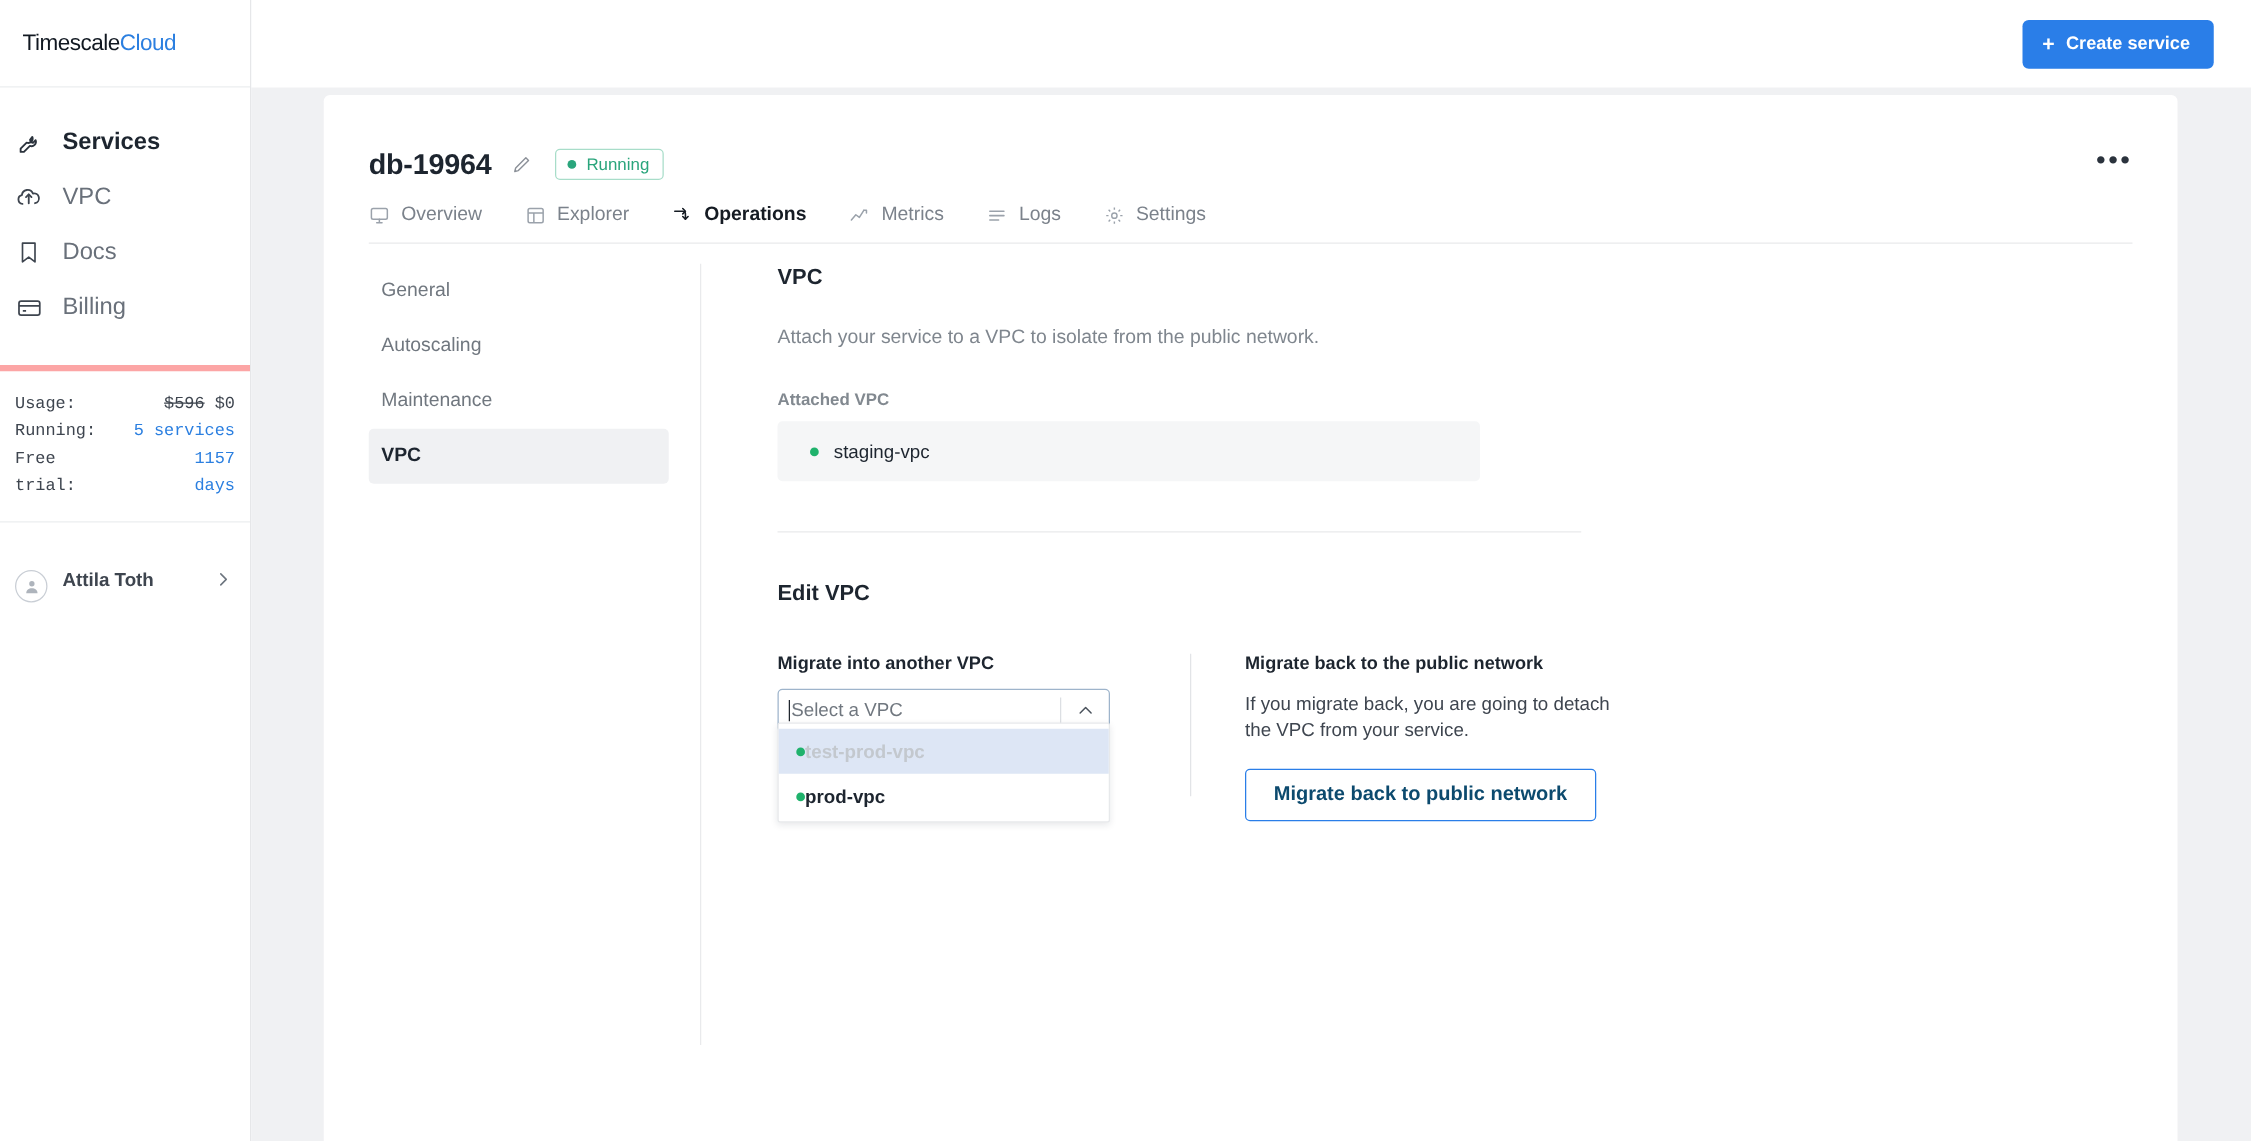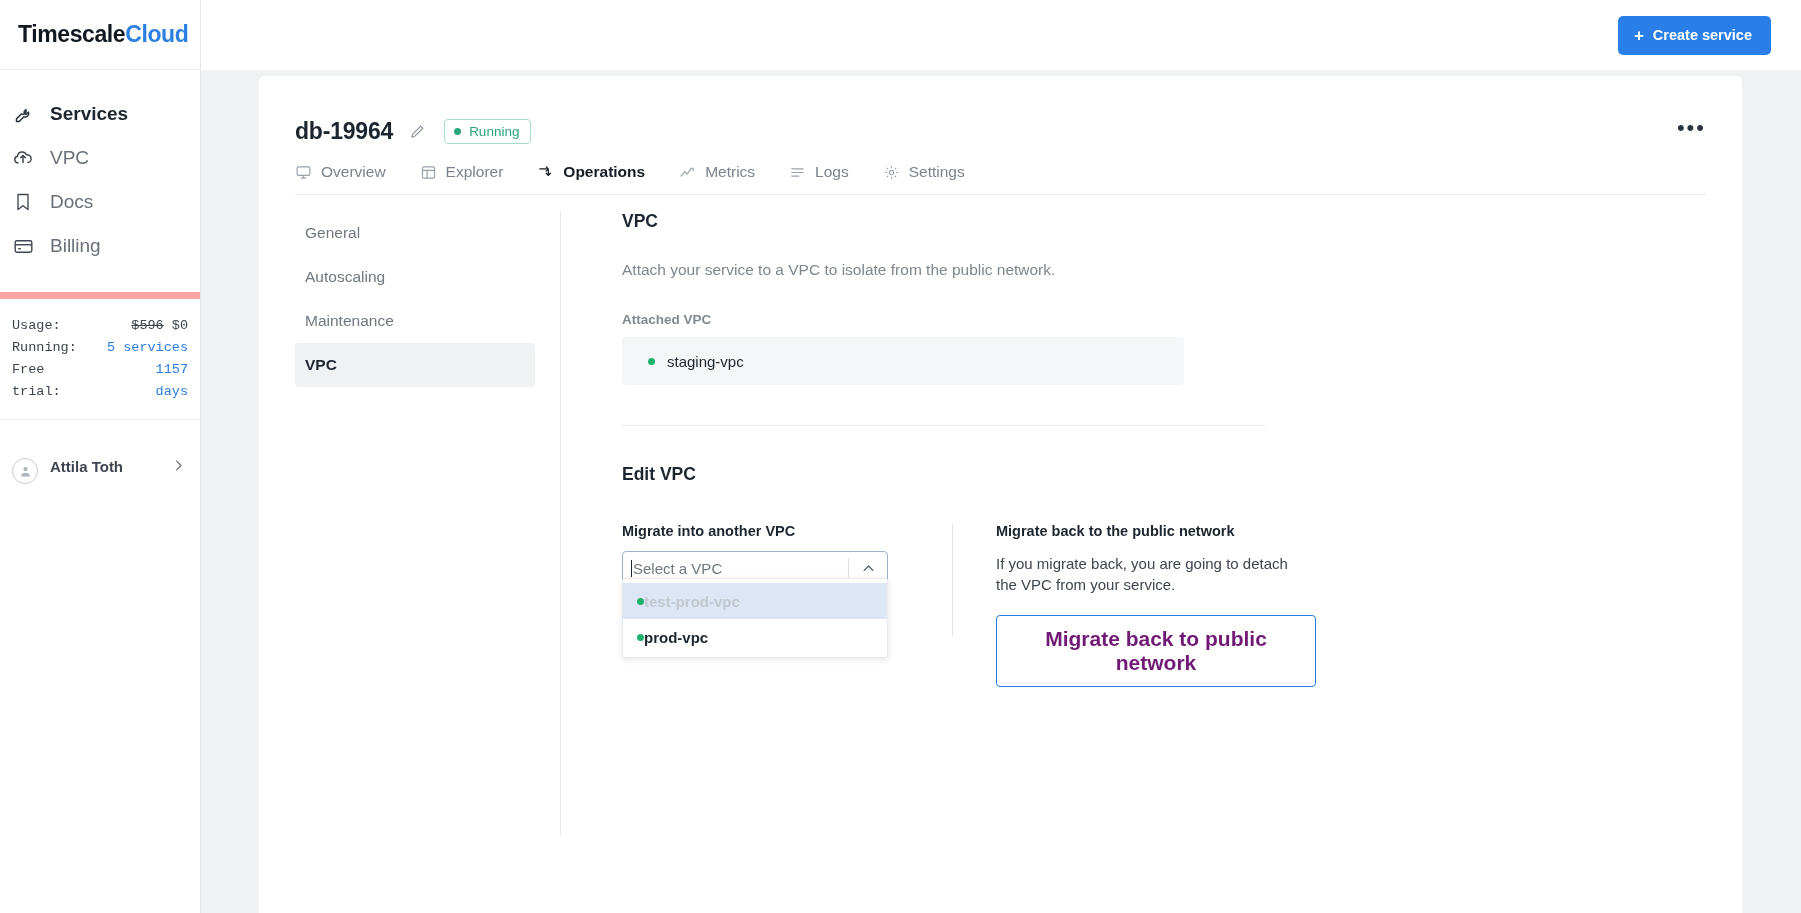--- a/index.html
+++ b/index.html
@@ -17,38 +17,38 @@
     background: #ffffff;
     border-right: 1px solid #e6e7e9;
     display: flex; flex-direction: column;
     flex: 0 0 201px;
   }
   .logo-wrap {
     height: 70px; display: flex; align-items: center;
     padding-left: 18px;
     border-bottom: 1px solid #eceef0;
   }
-  .logo { font-size: 23px; font-weight: bold; letter-spacing: -0.4px; }
+  .logo { font-size: 18px; font-weight: normal; letter-spacing: -0.4px; }
   .logo .t1 { color: #111821; }
   .logo .t2 { color: #2b7fe0; }
 
   .nav { padding-top: 22px; }
   .nav-item {
     display: flex; align-items: center;
     height: 44px; padding-left: 10px; gap: 14px;
     cursor: pointer;
   }
   .nav-icon { width: 26px; height: 26px; display: flex; align-items: center; justify-content: center; }
   .nav-icon svg { display: block; }
   .nav-label { font-size: 19px; color: #69707a; }
   .nav-item.active .nav-label { color: #1d252f; font-weight: bold; }
 
   .usage-box {
     margin-top: 24px;
-    border-top: 7px solid #fca5a5;
+    border-top: 5px solid #fca5a5;
     border-bottom: 1px solid #eceef0;
     padding: 16px 12px 16px 12px;
     font-family: "Liberation Mono", monospace;
     font-size: 13.5px;
     color: #3e454f;
   }
   .usage-row { display: flex; justify-content: space-between; line-height: 22px; }
   .usage-row .k { color: #3e454f; white-space: pre; }
   .usage-row .v { color: #2b7fe0; text-align: right; }
   .strike { text-decoration: line-through; color: #3e454f; }
@@ -189,22 +189,22 @@
   }
   .opt.highlight { background: #dde6f5; }
   .opt.disabled .opt-label { color: #c3c8ce; }
   .opt .opt-label { color: #1d252f; font-weight: bold; }
 
   .r-title { font-size: 14.5px; font-weight: bold; color: #1d252f; }
   .r-desc { font-size: 15px; color: #3e454f; margin-top: 14px; line-height: 21px; width: 292px; }
   .migrate-btn {
     margin-top: 20px;
     border: 1px solid #2a7ee8; border-radius: 4px;
-    background: #ffffff; color: #701a75;
-    font-size: 21px; font-weight: bold;
+    background: #ffffff; color: #0c4a6e;
+    font-size: 16px; font-weight: bold;
     padding: 11px 22px; cursor: pointer;
     font-family: "Liberation Sans", sans-serif;
   }
 </style>
 </head>
 <body>
 
 <div class="app">
 
   <aside class="sidebar">

